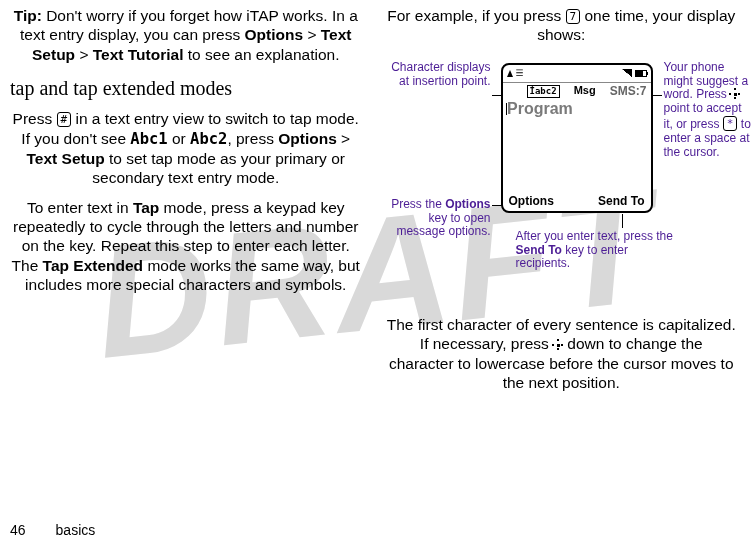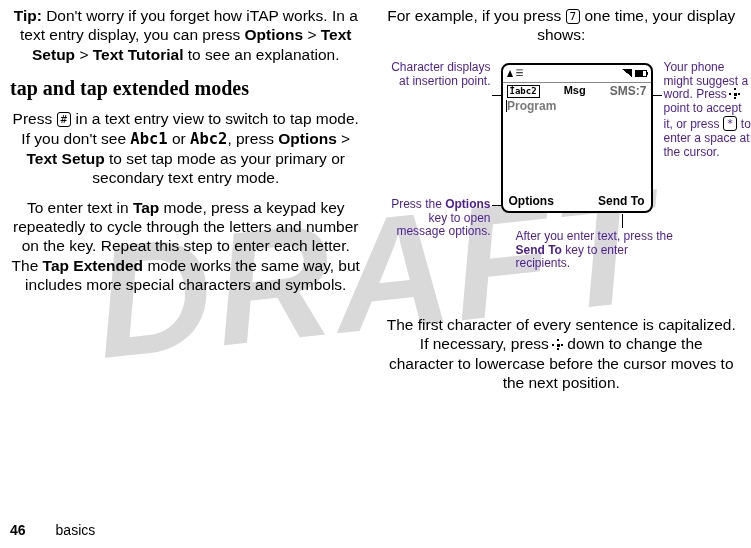--- a/index.html
+++ b/index.html
@@ -46,21 +46,21 @@
     border: 1.2px solid #000;
     border-radius: 3px;
     font-family: monospace;
     font-size: 11px;
     padding: 0 3px;
     line-height: 13px;
     vertical-align: 1px;
   }
   h2.subhead {
     font-family: Georgia, 'Times New Roman', serif;
-    font-weight: bold;
+    font-weight: normal;
     font-size: 20px;
     margin: 12px 0 8px 0;
   }
   .nav-dot {
     display:inline-block; width:10px; height:10px; position:relative; vertical-align:-1px;
   }
   .nav-dot::before, .nav-dot::after, .nav-dot span.c {
     position:absolute; background:#000;
   }
   .nav-dot span.c { width:3px; height:3px; left:3.5px; top:3.5px; }
@@ -75,40 +75,40 @@
     border: 2.5px solid #000; border-radius: 8px;
     background: #fff;
   }
   .statusbar { height: 18px; border-bottom: 1px solid #888; display:flex; align-items:center; justify-content:space-between; padding:0 4px; font-size:9px;}
   .sb-left, .sb-right { display:flex; gap:3px; align-items:center;}
   .ant { width:0;height:0;border-left:3px solid transparent;border-right:3px solid transparent;border-bottom:7px solid #000;}
   .sig { width:10px; height:8px; background:linear-gradient(to top right, transparent 49%, #000 50%);}
   .batt { width:12px;height:7px;border:1px solid #000; position:relative;}
   .batt::after{content:"";position:absolute;right:-2px;top:1px;width:1.5px;height:3px;background:#000;}
   .batt::before{content:"";position:absolute;left:0;top:0;width:70%;height:100%;background:#000;}
-  .msgline { display:flex; align-items:center; justify-content:space-between; padding:1px 4px 0 4px; font-size:10px;}
+  .msgline { display:flex; align-items:center; justify-content:space-between; padding:1px 4px 0 4px; font-size:10px;margin-left:20px;}
   .abc-box { border:1px solid #000; padding:0 2px; font-family:monospace; font-size:9px; font-weight:bold;}
   .msgline .mlab { font-family:Liberation Sans, sans-serif; font-stretch:condensed; font-weight:bold; font-size:11px;}
   .msgline .sms { font-family:"Arial Narrow",Arial; font-stretch:condensed; font-size:12px; color:#666;font-weight:bold;}
-  .typed { padding: 0 4px; font-family:"Arial Narrow",Arial; font-stretch:condensed; font-weight:bold; font-size:12px; color:#7a7a7a; display:flex; align-items:center;}
+  .typed { padding: 0 4px; font-family:"Arial Narrow",Arial; font-stretch:condensed; font-weight:bold; font-size:16px; color:#7a7a7a; display:flex; align-items:center;}
   .cursor-bar { display:inline-block; width:1.5px; height:12px; background:#000; margin-left:-1px;}
   .softkeys { position:absolute; bottom:2px; left:0; right:0; display:flex; justify-content:space-between; padding:0 6px; font-family:"Arial Narrow",Arial; font-stretch:condensed; font-weight:bold; font-size:12px;}
 
   .callout { position:absolute; font-size:12px; font-family:Arial; line-height:1.15; color:#4c1d95; }
   .callout.right { text-align:left; }
   .callout.left { text-align:right; }
   .line { position:absolute; background:#000; height:1px; }
 
   .footer {
     position:absolute; bottom:10px; left:10px;
     font-size:14px;
     display:flex; gap:30px; align-items:baseline;
     z-index:1;
   }
-  .footer .pn { font-weight:bold; }
+  .footer .pn { font-weight:normal; }
 </style>
 </head>
 <body>
 
 <div class="watermark">DRAFT</div>
 
 <div class="cols">
 
   <div class="col">
     <p>

